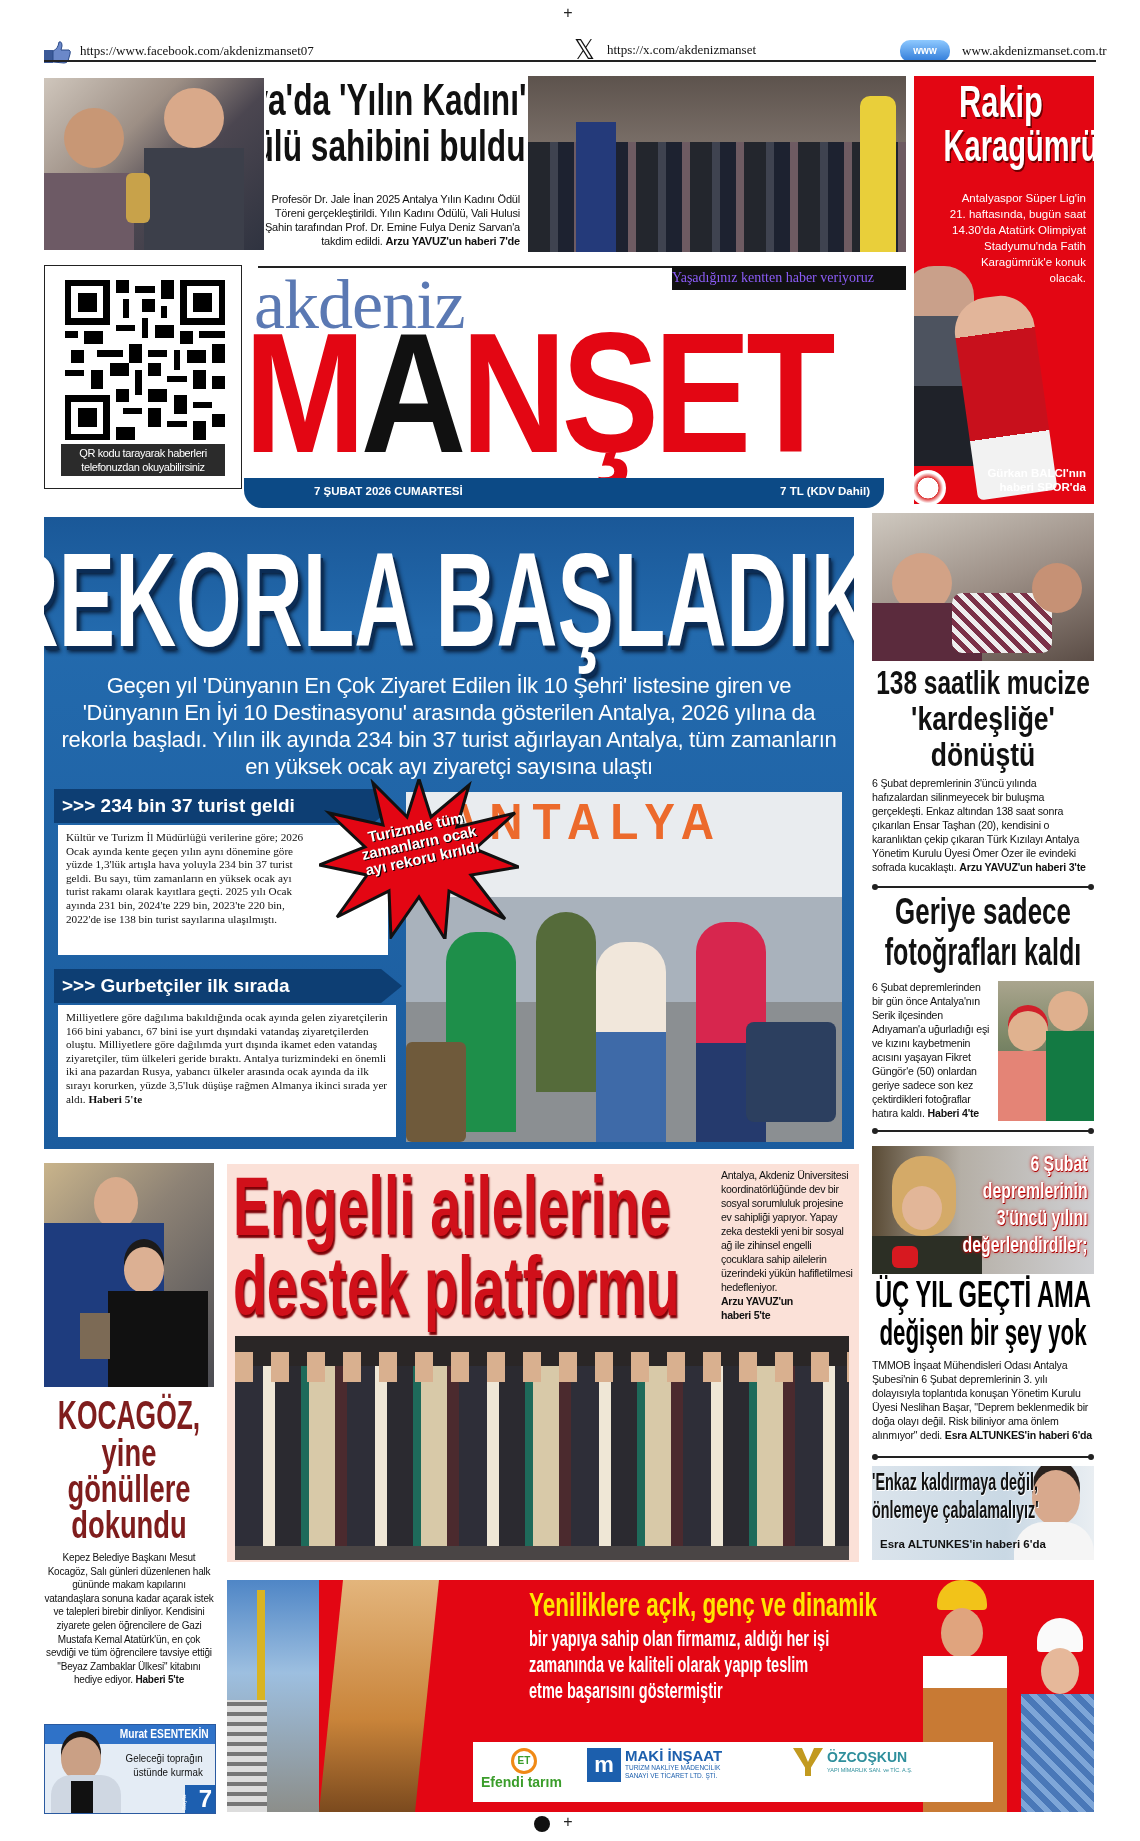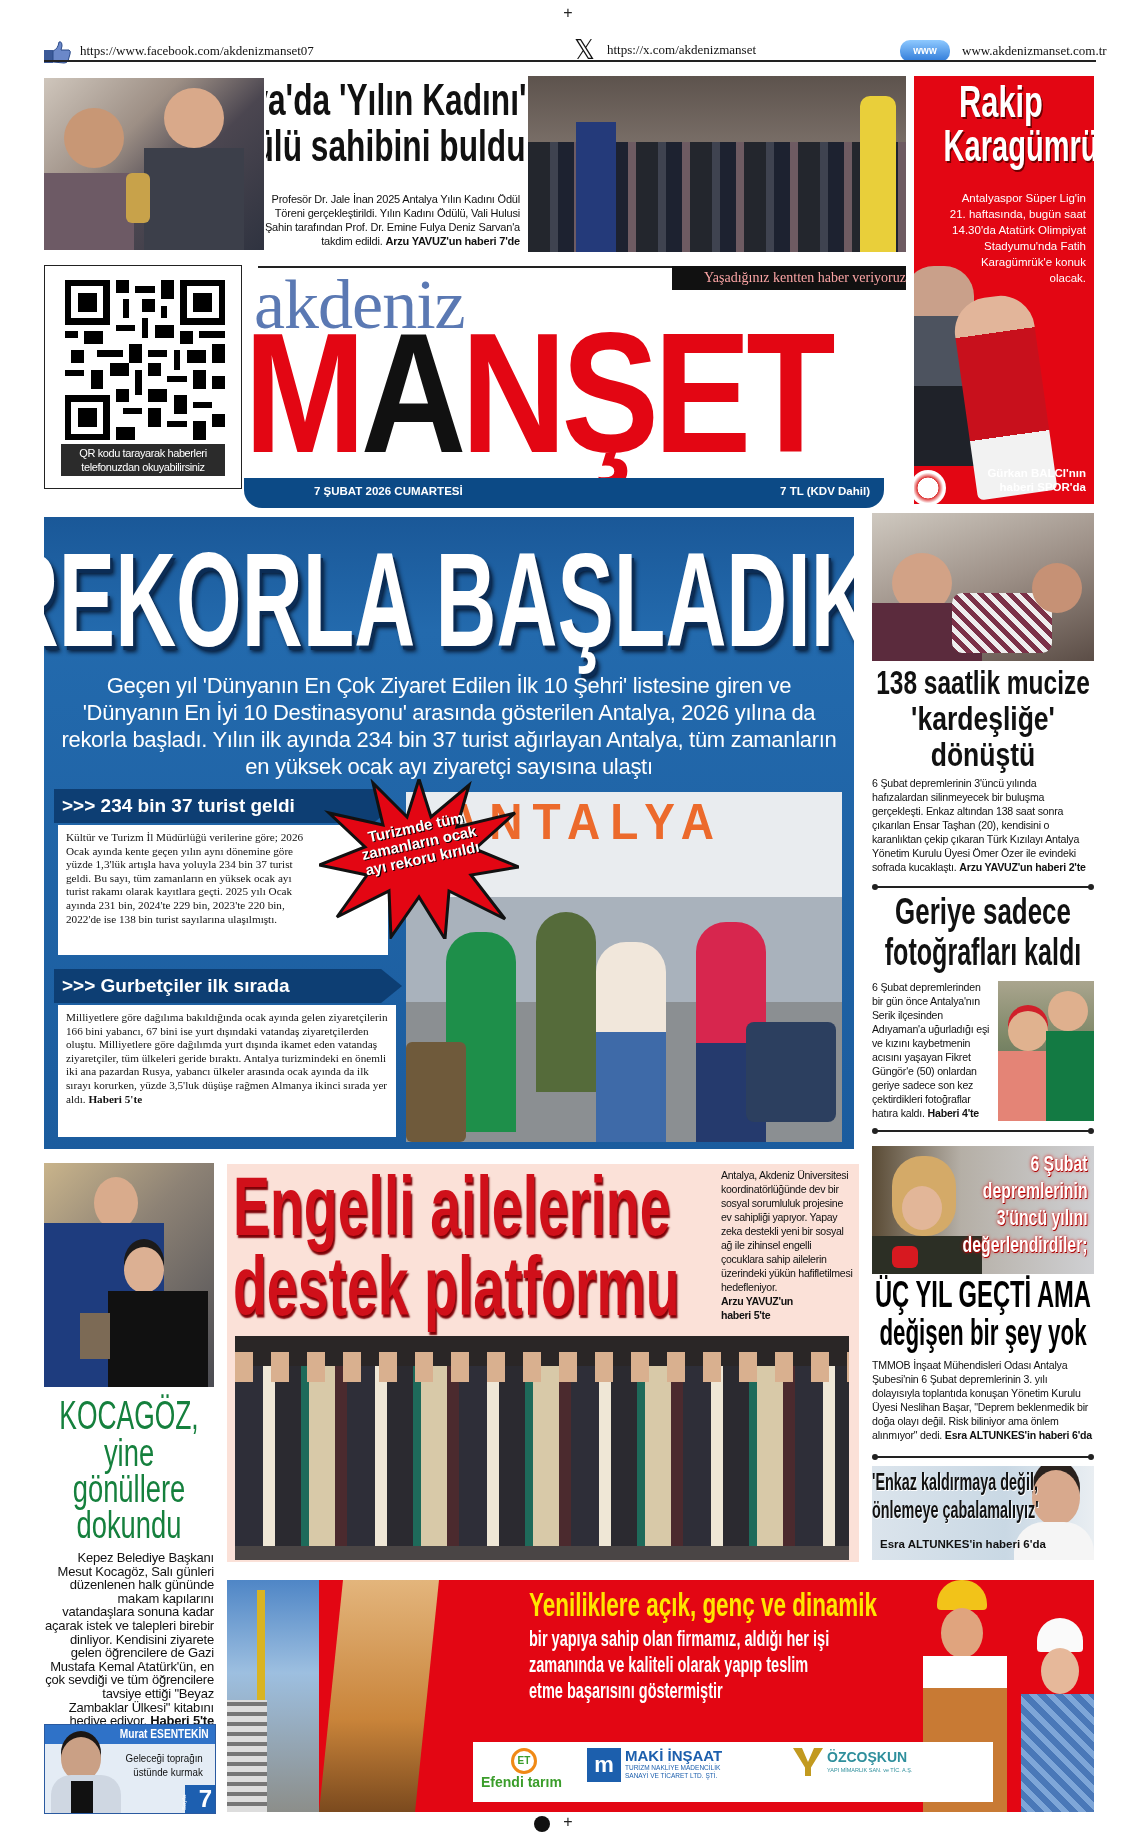--- a/index.html
+++ b/index.html
@@ -92,21 +92,21 @@
       <path d="M8 0h2v2h-2zM11 1h3v1h-3zM9 3h1v3h-1zM12 3h2v2h-2zM15 0h2v3h-2zM15 4h1v2h-1zM8 7h3v1h-3zM12 6h1v3h-1zM14 7h3v2h-3zM0 8h2v1h-2zM3 8h3v2h-3zM18 8h2v2h-2zM21 8h4v1h-4zM1 11h2v2h-2zM5 11h4v1h-4zM10 10h2v3h-2zM13 11h3v1h-3zM17 11h1v3h-1zM19 11h3v2h-3zM23 10h2v3h-2zM0 14h3v1h-3zM4 14h2v3h-2zM7 13h3v2h-3zM11 14h1v4h-1zM13 13h2v2h-2zM16 15h3v1h-3zM20 14h2v3h-2zM23 15h2v2h-2zM8 17h2v2h-2zM13 17h3v2h-3zM17 18h2v3h-2zM20 19h3v1h-3zM9 20h3v1h-3zM13 20h2v3h-2zM16 22h3v1h-3zM20 22h2v3h-2zM23 21h2v2h-2zM8 23h3v2h-3z" fill="#000"></path>
     </svg>
   </div>
   <div style="position:absolute;left:16px;right:16px;top:178px;background:#2b2b2b;color:#fff;font-size:11px;line-height:14px;text-align:center;padding:2px 0;letter-spacing:-.4px">
     <div>QR kodu tarayarak haberleri</div>
     <div>telefonuzdan okuyabilirsiniz</div>
   </div>
 </div>
 
 <div class="abs" style="left:258px;top:266px;width:648px;height:1.5px;background:#222"></div>
-<div class="abs" style="left:672px;top:266px;width:234px;height:24px;background:#111;color:#fca5a5;font-family:'Liberation Serif',serif;font-size:14px;line-height:24px;text-align:right">Yaşadığınız kentten haber veriyoruz</div>
+<div class="abs" style="left:672px;top:266px;width:234px;height:24px;background:#111;color:#8b5cf6;font-family:'Liberation Serif',serif;font-size:14px;line-height:24px;text-align:left">Yaşadığınız kentten haber veriyoruz</div>
 <div class="abs" style="left:254px;top:270px;font-family:'Liberation Serif',serif;font-size:70px;line-height:70px;color:#5b79b3;letter-spacing:-1px">akdeniz</div>
 <div class="abs" style="left:244px;top:318px;height:150px;width:660px;overflow:visible">
   <div style="font-family:'Liberation Sans',sans-serif;font-weight:900;font-size:170px;line-height:150px;color:#e30613;transform:scale(.86,1);transform-origin:left top;white-space:nowrap;letter-spacing:-6px"><span>M</span><span style="color: rgb(17, 17, 17);">A</span><span>N</span><span>Ş</span><span>E</span><span>T</span></div>
 
 </div>
 <div class="abs" style="left:244px;top:478px;width:640px;height:30px;background:#0c4a86;border-radius:0 0 18px 18px;color:#fff;font-weight:700;font-size:11.5px;line-height:26px">
   <span style="position:absolute;left:70px">7 ŞUBAT 2026 CUMARTESİ</span>
   <span style="position:absolute;right:14px">7 TL (KDV Dahil)</span>
 </div>
 
@@ -157,21 +157,21 @@
   <div style="position:absolute;left:80px;top:80px;width:100px;height:60px;background:repeating-linear-gradient(45deg,#7b3148 0 5px,#eee 5px 10px);border-radius:10px"></div>
   <div style="position:absolute;left:160px;top:50px;width:50px;height:50px;border-radius:50%;background:#c69175"></div>
 </div>
 <div class="abs" style="left:872px;top:664px;width:222px;text-align:center;font-weight:900;color:#111;line-height:36px">
   <div style="font-size:34px;transform:scaleX(.72);white-space:nowrap;margin:0 -60px">138 saatlik mucize</div>
   <div style="font-size:34px;transform:scaleX(.78);white-space:nowrap">'kardeşliğe'</div>
   <div style="font-size:34px;transform:scaleX(.78);white-space:nowrap">dönüştü</div>
 </div>
 <div class="abs" style="left:872px;top:776px;width:222px;font-size:10.6px;line-height:14px;letter-spacing:-.2px">
   <span>6 Şubat depremlerinin 3'üncü yılında hafızalardan silinmeyecek bir buluşma gerçekleşti. Enkaz altından 138 saat sonra çıkarılan Ensar Taşhan (20), kendisini o karanlıktan çekip çıkaran Türk Kızılayı Antalya Yönetim Kurulu Üyesi Ömer Özer ile evindeki sofrada kucaklaştı.</span>
-  <b>Arzu YAVUZ'un haberi 2'te</b>
+  <b>Arzu YAVUZ'un haberi 3'te</b>
 </div>
 <div class="dotline" style="left:874px;top:886px;width:218px"></div>
 
 <div class="abs" style="left:872px;top:892px;width:222px;text-align:center;font-weight:900;color:#111;line-height:40px">
   <div style="font-size:36px;transform:scaleX(.72);white-space:nowrap;margin:0 -60px">Geriye sadece</div>
   <div style="font-size:38px;transform:scaleX(.66);white-space:nowrap;margin:0 -80px">fotoğrafları kaldı</div>
 </div>
 <div class="abs" style="left:872px;top:980px;width:120px;font-size:10.6px;line-height:14px;letter-spacing:-.2px">
   <span>6 Şubat depremlerinden bir gün önce Antalya'nın Serik ilçesinden Adıyaman'a uğurladığı eşi ve kızını kaybetmenin acısını yaşayan Fikret Güngör'e (50) onlardan geriye sadece son kez çektirdikleri fotoğraflar hatıra kaldı.</span>
   <b>Haberi 4'te</b>
@@ -216,27 +216,27 @@
   <div style="position:absolute;left:8px;top:72px;font-weight:700;font-size:11.5px">Esra ALTUNKES'in haberi 6'da</div>
 </div>
 
 <div class="photo" style="left:44px;top:1163px;width:170px;height:224px;background:linear-gradient(135deg,#c9b48b 0%,#8d8275 40%,#4a4b52 100%)">
   <div style="position:absolute;left:50px;top:14px;width:44px;height:52px;border-radius:50%;background:#d9ab8c"></div>
   <div style="position:absolute;left:0;top:60px;width:120px;height:170px;background:#1e3c7e"></div>
   <div style="position:absolute;left:80px;top:84px;width:40px;height:46px;border-radius:50%;background:#dcb093;box-shadow:0 -8px 0 #1c1a1a"></div>
   <div style="position:absolute;left:64px;top:128px;width:100px;height:100px;background:#111"></div>
   <div style="position:absolute;left:36px;top:150px;width:30px;height:46px;background:#7c6a55"></div>
 </div>
-<div class="abs" style="left:44px;top:1395px;width:170px;text-align:center;font-weight:400;color:#15803d">
+<div class="abs" style="left:44px;top:1395px;width:170px;text-align:center;font-weight:700;color:#7f1d1d">
   <div style="font-size:40px;line-height:40px;transform:scaleX(.66);white-space:nowrap;margin:0 -60px">KOCAGÖZ,</div>
   <div style="font-size:38px;line-height:36px;transform:scaleX(.72)">yine</div>
   <div style="font-size:38px;line-height:36px;transform:scaleX(.72);white-space:nowrap;margin:0 -40px">gönüllere</div>
   <div style="font-size:38px;line-height:36px;transform:scaleX(.72);white-space:nowrap;margin:0 -40px">dokundu</div>
 </div>
-<div class="abs" style="left:44px;top:1551px;width:170px;text-align:right;font-size:13px;line-height:13.6px;letter-spacing:-.2px">
+<div class="abs" style="left:44px;top:1551px;width:170px;text-align:center;font-size:10px;line-height:13.6px;letter-spacing:-.2px">
   <span>Kepez Belediye Başkanı Mesut Kocagöz, Salı günleri düzenlenen halk gününde makam kapılarını vatandaşlara sonuna kadar açarak istek ve talepleri birebir dinliyor. Kendisini ziyarete gelen öğrencilere de Gazi Mustafa Kemal Atatürk'ün, en çok sevdiği ve tüm öğrencilere tavsiye ettiği "Beyaz Zambaklar Ülkesi" kitabını hediye ediyor.</span>
   <b>Haberi 5'te</b>
 </div>
 <div class="photo" style="left:44px;top:1724px;width:172px;height:90px;background:linear-gradient(180deg,#2f72c8 0 22%,#e4ecf5 22%);border:1px solid #2a5aa0">
   <div style="position:absolute;left:16px;top:12px;width:40px;height:44px;border-radius:50%;background:#caa085;box-shadow:0 -6px 0 #1b1614"></div>
   <div style="position:absolute;left:6px;top:50px;width:70px;height:40px;background:#cfd7e2;border-radius:20px 20px 0 0"></div>
   <div style="position:absolute;left:26px;top:56px;width:22px;height:34px;background:#111"></div>
   <div style="position:absolute;right:6px;top:2px;color:#fff;font-size:12px;font-weight:700;transform:scaleX(.85);transform-origin:right">Murat ESENTEKİN</div>
   <div style="position:absolute;right:12px;top:26px;text-align:right;font-size:11.5px;line-height:14px;transform:scaleX(.85);transform-origin:right">
     <div>Geleceği toprağın</div>

